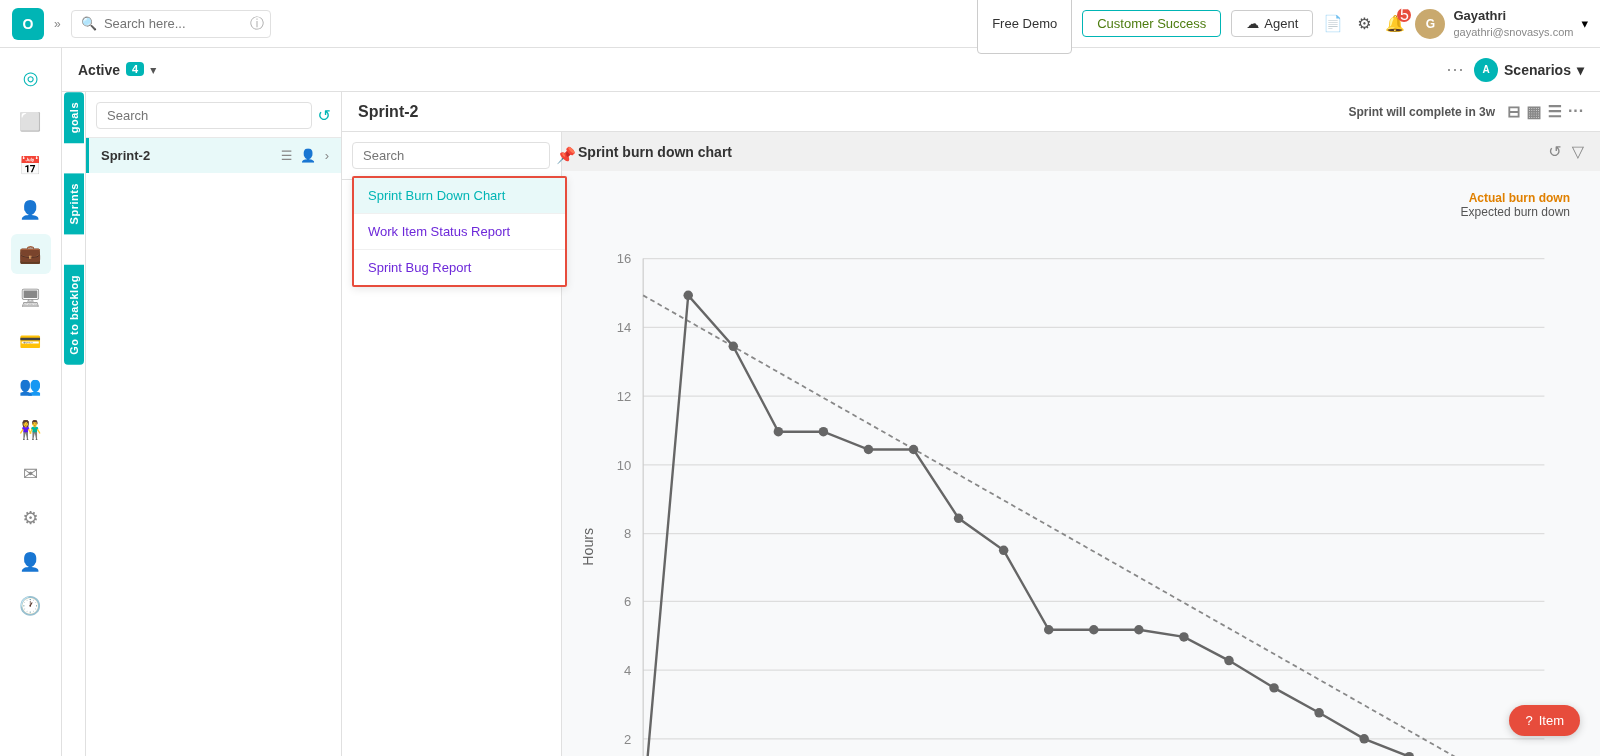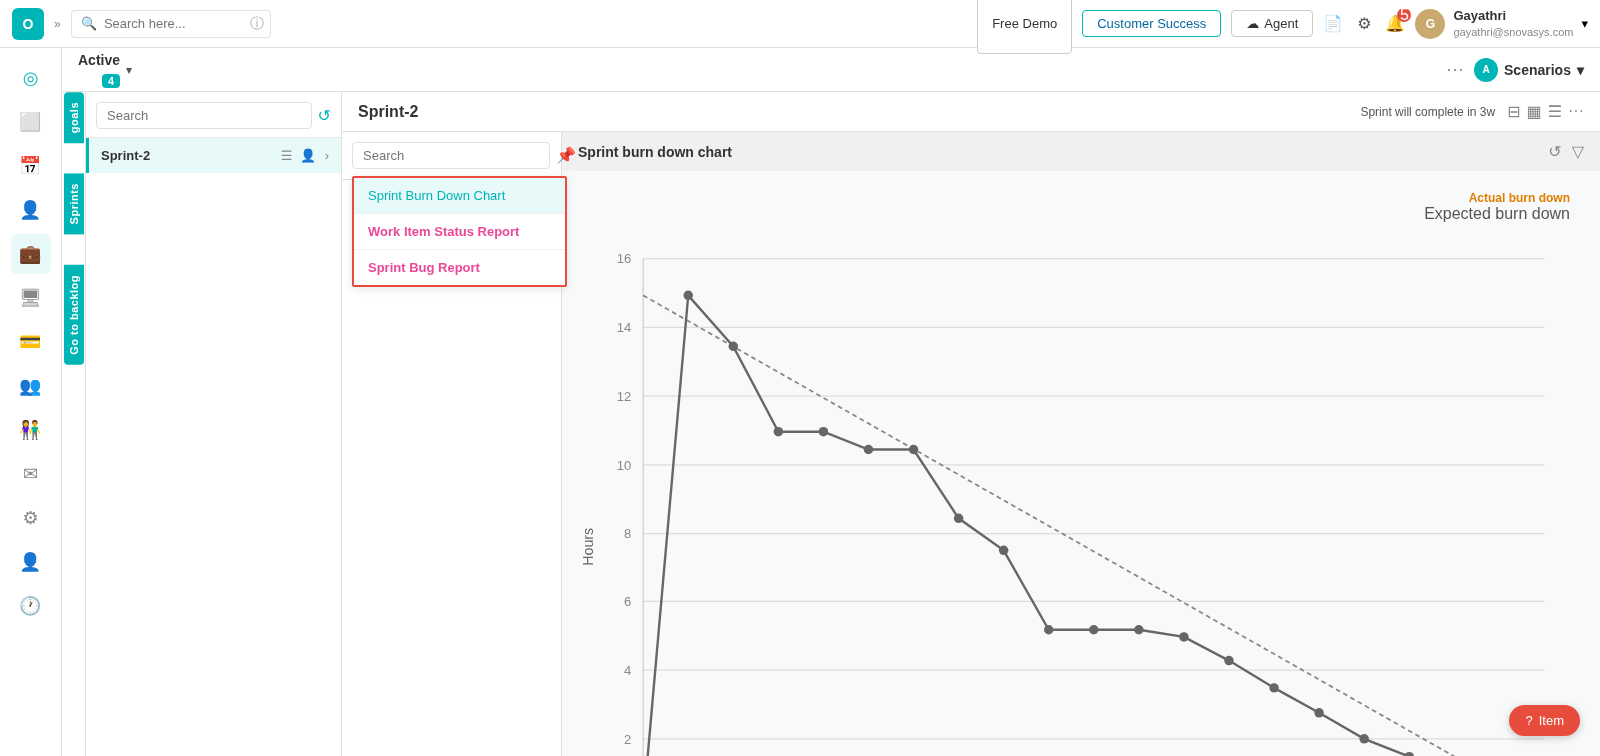--- a/index.html
+++ b/index.html
@@ -37,21 +37,21 @@
       border: none; outline: none; font-size: 13px; color: #6d28d9; background: transparent; width: 140px;
     }
     .info-icon { color: #aaa; font-size: 14px; cursor: pointer; }
     .header-spacer { flex: 1; }
     .free-demo-btn {
       border: 1px solid #ccc; background: #fff; border-radius: 4px;
       padding: 22px 14px; font-size: 13px; cursor: pointer; color: #333;
     }
     .customer-success-btn {
       border: 1px solid #00b5b5; background: #fff; border-radius: 4px;
-      padding: 5px 14px; font-size: 13px; cursor: pointer; color: #0369a1;
+      padding: 5px 14px; font-size: 13px; cursor: pointer; color: #4d7c0f;
     }
     .agent-btn {
       display: flex; align-items: center; gap: 5px;
       border: 1px solid #ccc; background: #fff; border-radius: 4px;
       padding: 5px 14px; font-size: 13px; cursor: pointer; color: #333;
     }
     .header-icons { display: flex; align-items: center; gap: 14px; color: #555; }
     .header-icons span { cursor: pointer; font-size: 16px; }
     .notification-badge {
       position: relative; display: inline-block;
@@ -105,24 +105,23 @@
     
     .second-nav {
       height: 44px;
       background: #fff;
       border-bottom: 1px solid #e0e0e0;
       display: flex; align-items: center;
       padding: 0 16px;
       gap: 0;
     }
     .active-badge {
-      display: flex; align-items: flex-end; gap: 6px;
+      display: flex; align-items: flex-start; gap: 6px;
       font-size: 14px; font-weight: 600; color: #333;
       margin-right: 6px;
-      flex-direction: column;
     }
     .count-badge {
       background: #00b5b5; color: #fff; border-radius: 4px;
       font-size: 11px; padding: 1px 6px; font-weight: bold;
     }
     .dropdown-arrow { color: #555; font-size: 12px; cursor: pointer; margin-right: 20px; }
     .nav-items { display: flex; align-items: center; gap: 0; flex: 1; }
     .nav-item {
       padding: 0 18px; height: 44px; display: flex; align-items: center;
       font-size: 13px; color: #555; cursor: pointer; border-bottom: 2px solid transparent;
@@ -214,21 +213,21 @@
 
     
     .sprint-header {
       background: #fff;
       padding: 10px 16px;
       display: flex; align-items: center; justify-content: space-between;
       border-bottom: 1px solid #e0e0e0;
     }
     .sprint-title { font-size: 16px; font-weight: 600; color: #333; }
     .sprint-header-right {
-      display: flex; align-items: center; gap: 12px; color: #888;
+      display: flex; align-items: center; gap: 12px; color: #888; font-weight: bold;
     }
     .complete-text { font-size: 12px; color: #555; }
     .view-icons { display: flex; gap: 6px; color: #888; font-size: 16px; }
 
     
     .reports-panel {
       flex: 1;
       display: flex;
       background: #fff;
       overflow: hidden;
@@ -260,24 +259,23 @@
       width: 215px;
       background: #fff;
       border: 2px solid #e74c3c;
       border-radius: 2px;
       z-index: 50;
       box-shadow: 0 2px 8px rgba(0,0,0,0.1);
     }
     .dropdown-item {
       padding: 10px 14px;
       font-size: 13px;
-      color: #ec4899;
+      color: #6d28d9;
       cursor: pointer;
       border-bottom: 1px solid #f0f0f0;
-      font-weight: bold;
     }
     .dropdown-item:last-child { border-bottom: none; }
     .dropdown-item.selected { background: #e8f9f9; color: #00b5b5; font-weight: 500; }
 
     
     .chart-area {
       flex: 1;
       display: flex; flex-direction: column;
       background: #f8f9fa;
     }
@@ -294,21 +292,21 @@
       padding: 20px 20px 20px 10px;
       position: relative;
       display: flex;
     }
     .chart-legend {
       position: absolute;
       top: 20px; right: 30px;
       text-align: right;
     }
     .legend-actual { color: #e08000; font-size: 12px; font-weight: 600; }
-    .legend-expected { color: #555; font-size: 16px; }
+    .legend-expected { color: #555; font-size: 12px; }
 
     svg.burn-chart {
       width: 100%;
       height: 100%;
     }
 
     
     .help-btn {
       position: fixed;
       bottom: 20px; right: 20px;

